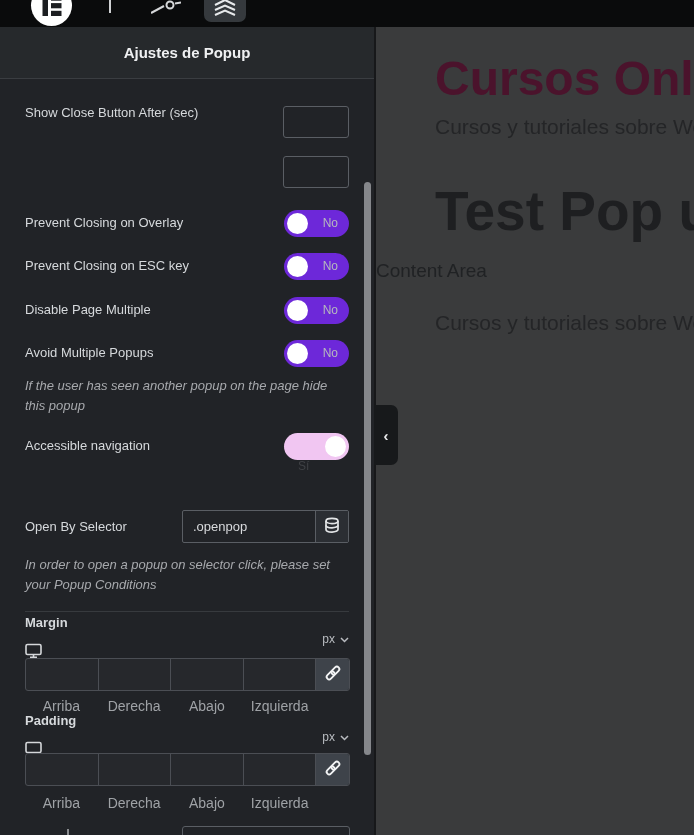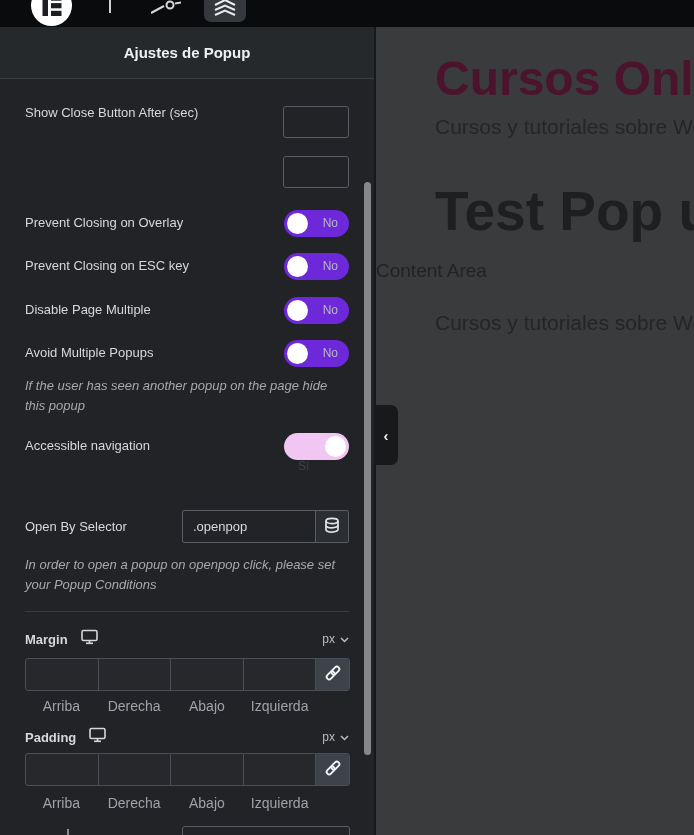--- a/index.html
+++ b/index.html
@@ -28,21 +28,21 @@
   .switch.on .knob{right:3px;}
   .switch.on .state{position:absolute;left:14px;top:6px;font-size:12px;color:#3f4145;margin-top:20px;}
   .desc{position:absolute;left:25px;width:322px;color:#a7a9ad;font-size:13px;font-style:italic;line-height:20px;}
 
   .sel-group{position:absolute;left:182px;top:483px;width:167px;height:33px;border:1px solid #5a5e64;border-radius:2px;display:flex;overflow:hidden;}
   .sel-input{flex:1;min-width:0;background:transparent;border:none;outline:none;color:#d8dadd;font-size:13px;padding:0 0 0 10px;}
   .sel-btn{width:33px;background:#2b2e33;border:none;border-left:1px solid #5a5e64;display:flex;align-items:center;justify-content:center;padding:0;}
 
   .hdivider{position:absolute;left:25px;width:324px;height:0;border-top:1px solid #373a3e;}
   .dim-header{position:absolute;left:25px;width:324px;height:18px;display:flex;justify-content:space-between;align-items:center;}
-  .dim-header .left{display:flex;align-items:center;gap:13px;}
+  .dim-header .left{display:flex;align-items:flex-start;gap:13px;flex-direction:column;}
   .dim-header .sec-label{color:#d6d9dc;font-size:13px;font-weight:bold;}
   .unit{display:flex;align-items:center;gap:5px;color:#b9bcc0;font-size:12px;cursor:pointer;}
 
   .dims{position:absolute;left:25px;width:325px;height:33px;border:1px solid #4b4e54;border-radius:3px;background:#26282c;display:flex;overflow:hidden;}
   .dims input{flex:1;min-width:0;background:transparent;border:none;outline:none;border-left:1px solid #4b4e54;color:#d8dadd;font-size:13px;text-align:center;}
   .dims input:first-child{border-left:none;}
   .link-btn{width:34px;background:#3e434a;border:none;border-left:1px solid #4b4e54;display:flex;align-items:center;justify-content:center;padding:0;}
   .dim-labels{position:absolute;left:25px;width:291px;display:flex;}
   .dim-labels span{flex:1;text-align:center;font-size:14px;color:#9fa2a6;}
 
@@ -145,21 +145,21 @@
         <span>
           <svg width="16" height="17" viewBox="0 0 16 17">
             <ellipse cx="8" cy="4" rx="6" ry="2.6" fill="none" stroke="#e3e5e7" stroke-width="1.7"></ellipse>
             <path d="M2 4 v8.5 a6 2.6 0 0 0 12 0 V4" fill="none" stroke="#e3e5e7" stroke-width="1.7"></path>
             <path d="M2 8.2 a6 2.6 0 0 0 12 0" fill="none" stroke="#e3e5e7" stroke-width="1.7"></path>
           </svg>
         </span>
       </button>
     </div>
 
-    <p class="desc" style="top:528px;margin:0">In order to open a popup on openpop click, please set your Popup Conditions</p>
+    <p class="desc" style="top:528px;margin:0">In order to open a popup on selector click, please set your Popup Conditions</p>
 
     <div class="hdivider" style="top:584px"></div>
 
     <div class="dim-header" style="top:603px">
       <span class="left">
         <span class="sec-label">Margin</span>
         <span>
           <svg width="17" height="16" viewBox="0 0 17 16">
             <rect x="1" y="1.5" width="15" height="10" rx="1.5" fill="none" stroke="#d5d7da" stroke-width="1.6"></rect>
             <line x1="8.5" y1="11.5" x2="8.5" y2="14" stroke="#d5d7da" stroke-width="1.6"></line>

